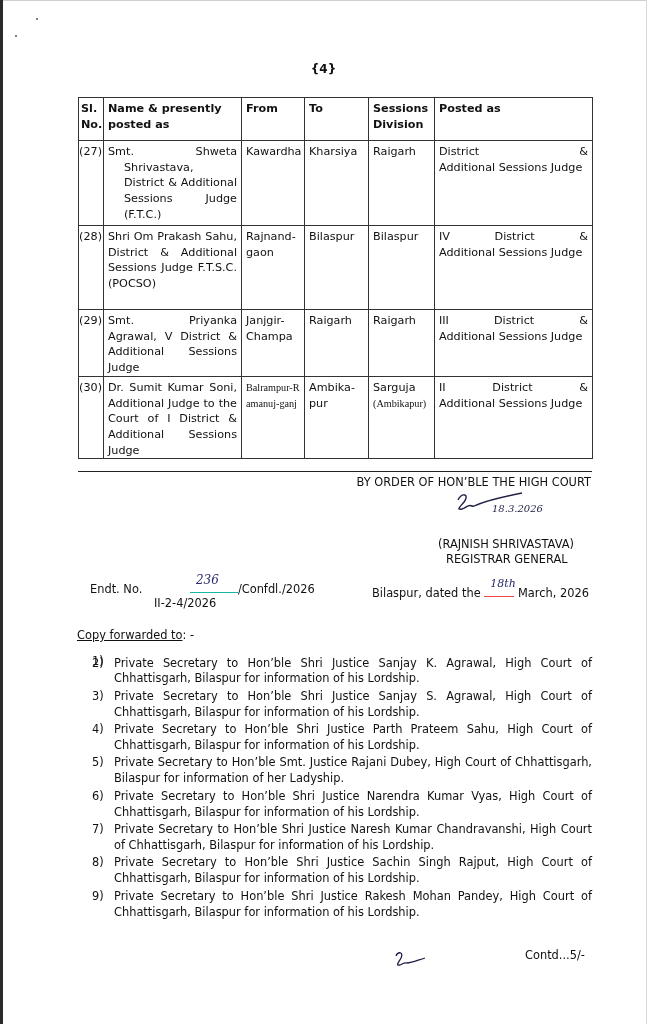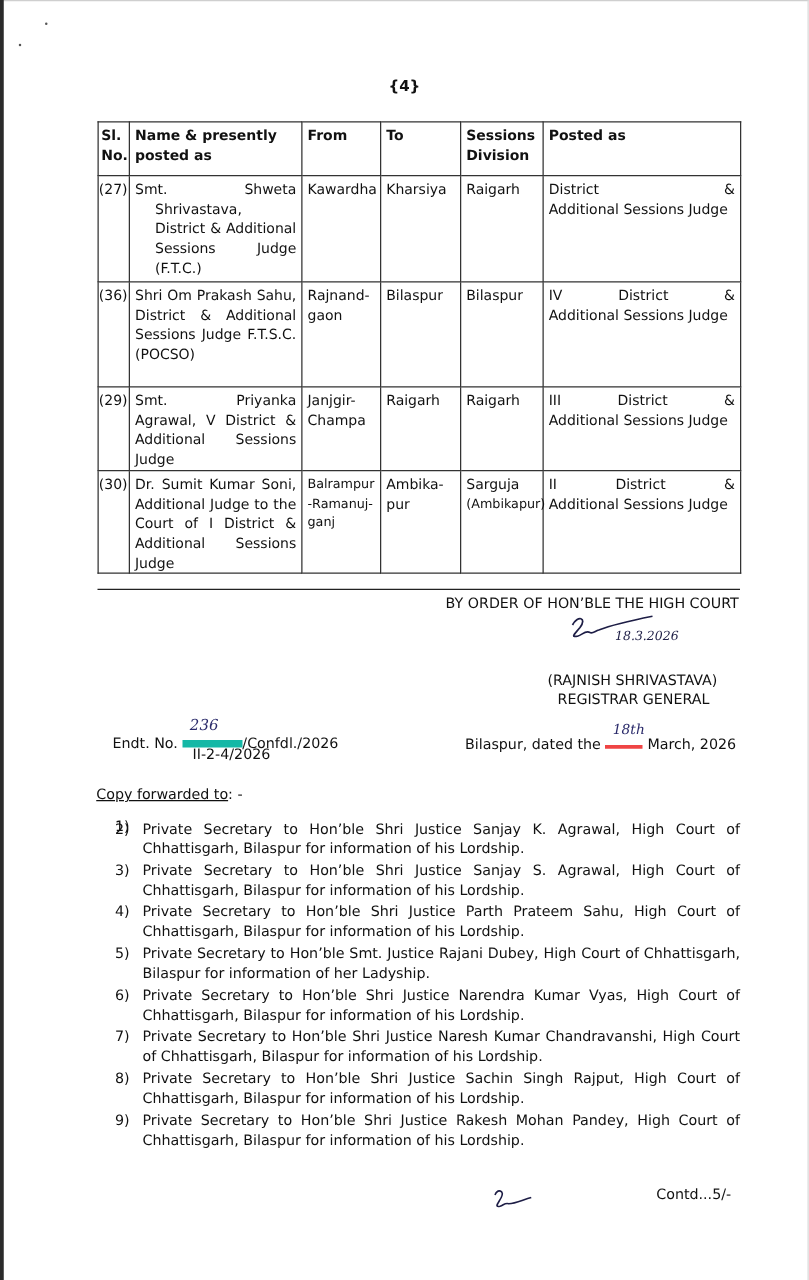--- a/index.html
+++ b/index.html
@@ -30,36 +30,36 @@
     .col-from { width: 63px; }
     .col-to { width: 64px; }
     .col-div { width: 66px; }
     .col-post { width: auto; }
     td.sl { text-align: right !important; padding-right: 1px !important; padding-left: 0 !important; }
     td.just { text-align: justify !important; text-align-last: left; }
     .r27 td { height: 81px; }
     .r28 td { height: 80px; }
     .r29 td { height: 61px; }
     .r30 td { height: 78px; }
-    .small { font-size: 10.2px; }
+    .small { font-size: 10.2px; font-family: Liberation Serif, serif; }
     .posted-just { text-align: justify; text-align-last: left; margin-left: 16px; }
     .first-line-just { display: flex; justify-content: space-between; }
 
     .rule { position: absolute; left: 78px; top: 471px; width: 514px; height: 0; border-top: 1.3px solid #222; }
     .by-order { position: absolute; right: 56px; top: 475px; font-size: 11.4px; }
     .signature { position: absolute; left: 452px; top: 488px; }
     .reg-name { position: absolute; left: 438px; top: 537px; font-size: 11.4px; }
     .reg-title { position: absolute; left: 446px; top: 552px; font-size: 11.4px; }
 
     .endt { position: absolute; left: 90px; top: 580px; font-size: 11.4px; }
-    .endt .blank { display: inline-block; width: 48px; border-bottom: 6px solid #14b8a6; position: relative; height: 12px; vertical-align: baseline; }
+    .endt .blank { display: inline-block; width: 48px; border-bottom: 1px solid #14b8a6; position: relative; height: 12px; vertical-align: baseline; margin-left: 44px; }
     .endt .hand { position: absolute; left: 6px; top: -7px; font-family: "DejaVu Serif", serif; font-style: italic; color: #2a2a6a; font-size: 12px; }
     .endt2 { position: absolute; left: 154px; top: 596px; font-size: 11.4px; }
     .dated { position: absolute; left: 372px; top: 584px; font-size: 11.4px; }
-    .dated .blank { display: inline-block; width: 30px; border-bottom: 3px solid #ef4444; position: relative; height: 12px; vertical-align: baseline; }
+    .dated .blank { display: inline-block; width: 30px; border-bottom: 1px solid #ef4444; position: relative; height: 12px; vertical-align: baseline; }
     .dated .hand { position: absolute; left: 6px; top: -7px; font-family: "DejaVu Serif", serif; font-style: italic; color: #2a2a6a; font-size: 11px; }
 
     .copy-fwd { position: absolute; left: 77px; top: 628px; font-size: 11.4px; }
     .copy-fwd .u { text-decoration: underline; }
 
     ol.recipients {
       position: absolute; left: 92px; top: 654px; width: 500px; margin: 0; padding: 0; list-style: none;
       font-size: 11.4px; line-height: 15.9px;
     }
     ol.recipients li { position: relative; padding-left: 22px; text-align: justify; text-align-last: left; margin-bottom: 1.5px; }
@@ -117,21 +117,21 @@
       <td>Raigarh</td>
       <td>
         <div class="first-line-just">
           <span>District</span>
           <span>&amp;</span>
         </div>
         <div>Additional Sessions Judge</div>
       </td>
     </tr>
     <tr class="r28">
-      <td class="sl">(36)</td>
+      <td class="sl">(28)</td>
       <td class="just">Shri Om Prakash Sahu, District &amp; Additional Sessions Judge F.T.S.C. (POCSO)</td>
       <td>
           <span style="display:block;width:50px;word-break:break-all;">Rajnand-gaon</span>
         </td>
       <td>Bilaspur</td>
       <td>Bilaspur</td>
       <td>
         <div class="first-line-just">
           <span>IV</span>
           <span>District</span>

